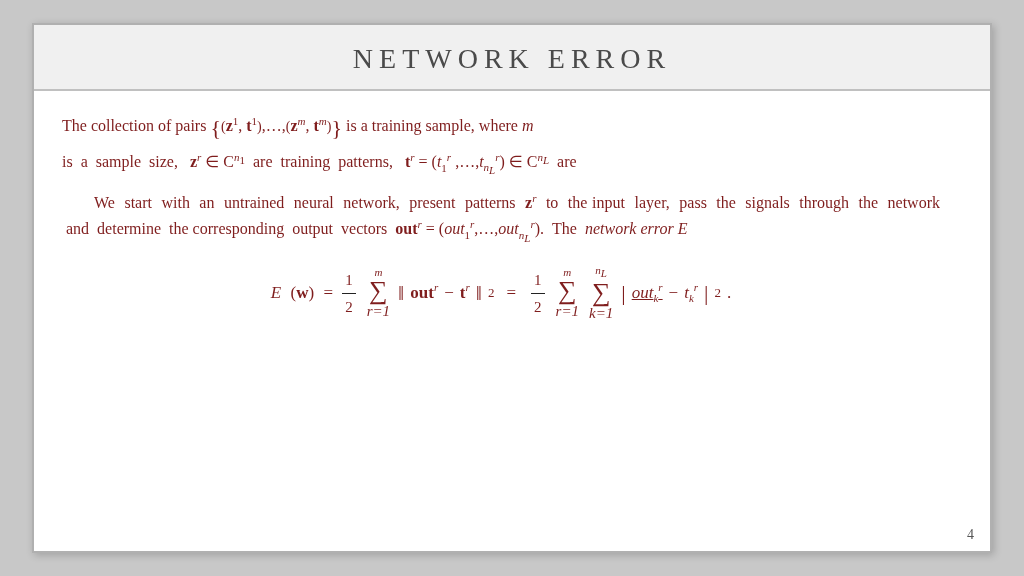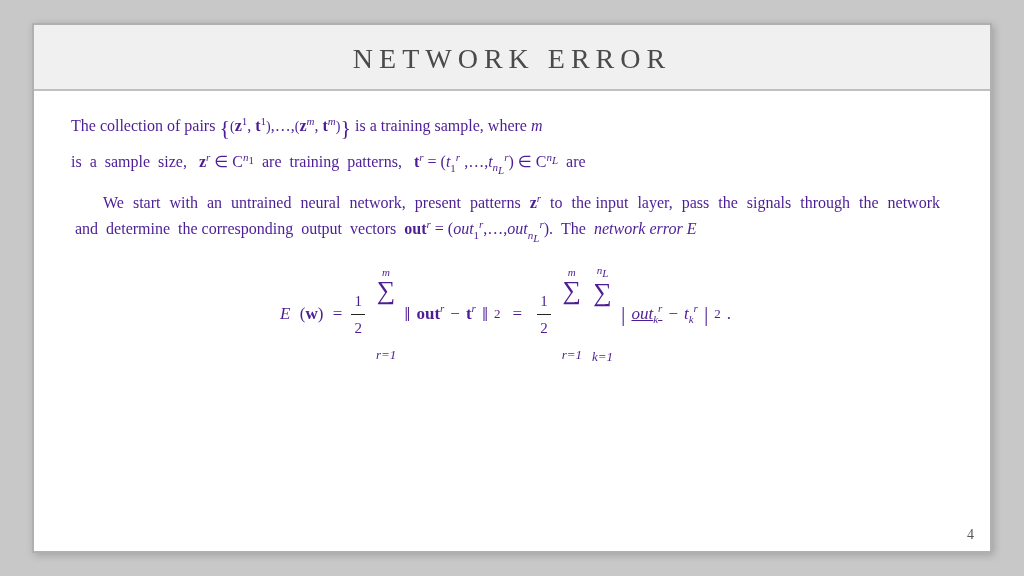--- a/index.html
+++ b/index.html
@@ -36,24 +36,24 @@
       font-family: 'Palatino Linotype', Palatino, Georgia, serif;
       font-size: 28px;
       letter-spacing: 6px;
       color: #4a4a4a;
       font-weight: normal;
       text-transform: uppercase;
     }
 
     .content-area {
       flex: 1;
-      padding: 22px 50px 30px 37px;
+      padding: 22px 50px 30px 28px;
       font-size: 16px;
       line-height: 1.6;
-      color: #4c1d95;
+      color: #7f1d1d;
     }
 
     .paragraph {
       text-align: justify;
       margin-bottom: 10px;
     }
 
     .indent {
       text-indent: 2em;
     }
@@ -105,24 +105,23 @@
       line-height: 1;
     }
 
     .sum-symbol .sum-top {
       font-size: 11px;
       font-style: italic;
       line-height: 1;
     }
 
     .sum-symbol .sum-bot {
-      font-size: 13px;
+      font-size: 15px;
       font-style: italic;
       line-height: 1;
-      margin-top: 44px;
     }
 
     .page-number {
       position: absolute;
       bottom: 8px;
       right: 16px;
       font-size: 14px;
       color: #555;
     }
 

